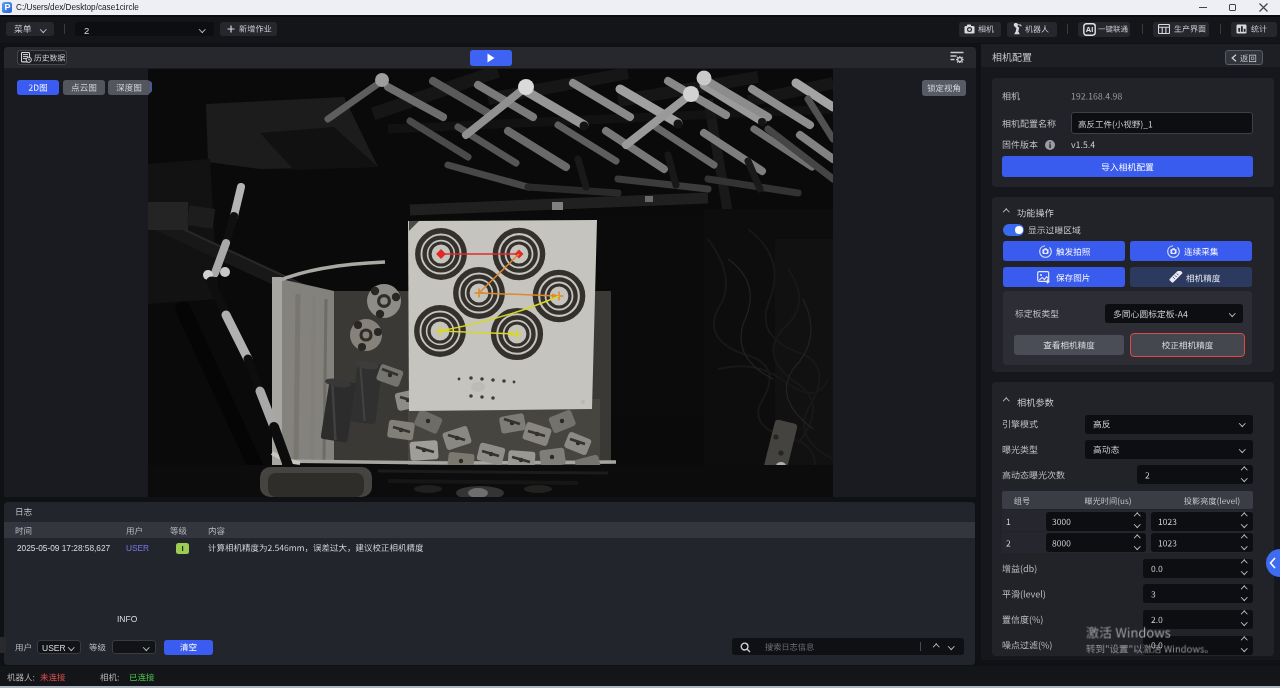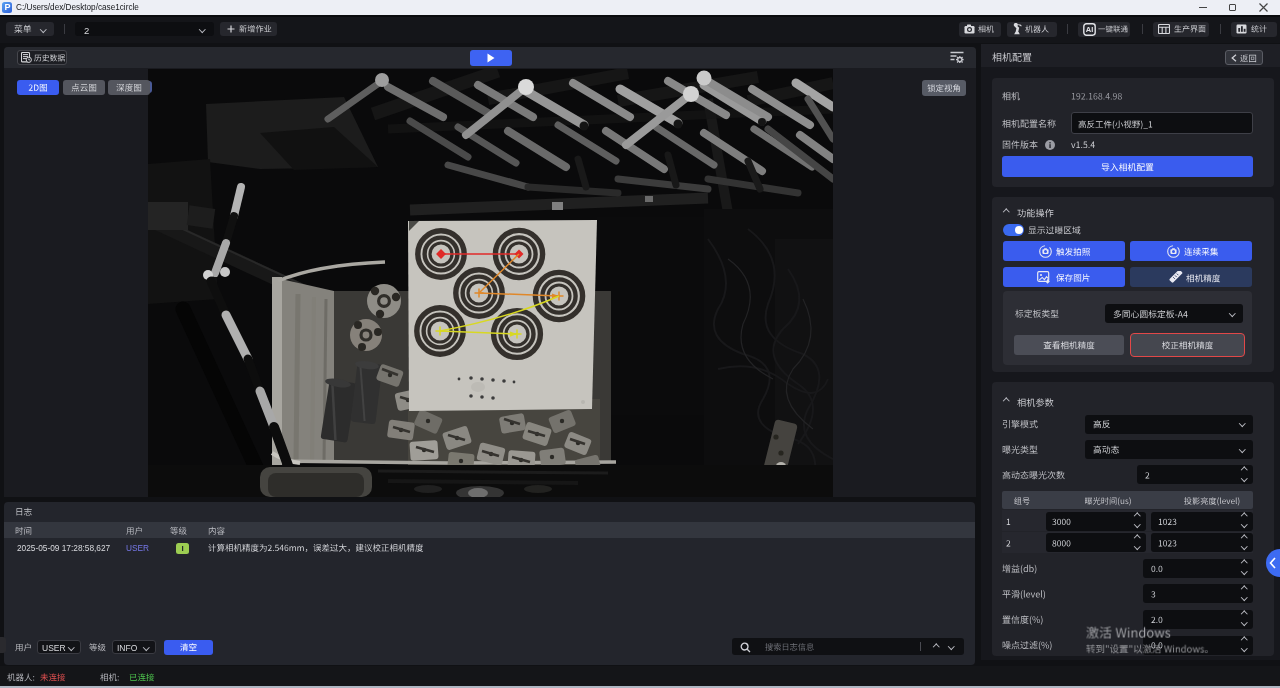--- a/index.html
+++ b/index.html
@@ -373,21 +373,21 @@
 <div class="a" style="left:4px;top:522px;width:971px;height:16px;background:#33363e"></div>
 <div class="a" style="left:176px;top:543px;width:13px;height:11px;background:#9ccd52;border-radius:2.5px"></div>
 <div class="a" style="left:176px;top:543px;width:13px;height:11px;color:#23252c;font-size:8px;font-weight:bold;text-align:center;line-height:11px">I</div>
 <div class="a" style="left:17px;top:543px;font-size:8.3px;color:#d8d9dd">2025-05-09 17:28:58,627</div>
 <div class="a" style="left:126px;top:543px;font-size:8.3px;color:#7678e8">USER</div>
 
 <div class="a" style="left:37px;top:640px;width:44px;height:14px;background:#121317;border:1px solid #3a3b42;border-radius:3px"></div>
 <div class="a" style="left:42px;top:643px;font-size:8.5px;color:#d8d9dd">USER</div>
 <div class="a carD" style="left:69px;top:644.5px"></div>
 <div class="a" style="left:112px;top:640px;width:44px;height:14px;background:#121317;border:1px solid #3a3b42;border-radius:3px"></div>
-<div class="a" style="left:117px;top:643px;font-size:8.5px;color:#d8d9dd">INFO</div>
+<div class="a" style="left:117px;top:614px;font-size:8.5px;color:#d8d9dd">INFO</div>
 <div class="a carD" style="left:144px;top:644.5px"></div>
 <div class="a" style="left:164px;top:639.5px;width:49px;height:15px;background:#3a5cf0;border-radius:3px"></div>
 
 <div class="a" style="left:732px;top:638px;width:232px;height:17px;background:#0f1013;border-radius:3px"></div>
 <svg class="a" style="left:740px;top:641.5px" width="11" height="11" viewBox="0 0 11 11">
     <circle cx="4.6" cy="4.6" r="3.4" fill="none" stroke="#cfd0d6" stroke-width="1.3"></circle>
     <path d="M7.2 7.2 L10 10" stroke="#cfd0d6" stroke-width="1.3"></path>
   </svg>
 <div class="a" style="left:920px;top:642px;width:1px;height:9px;background:#4a4b52"></div>
 <div class="a carU" style="left:934px;top:645px"></div>

